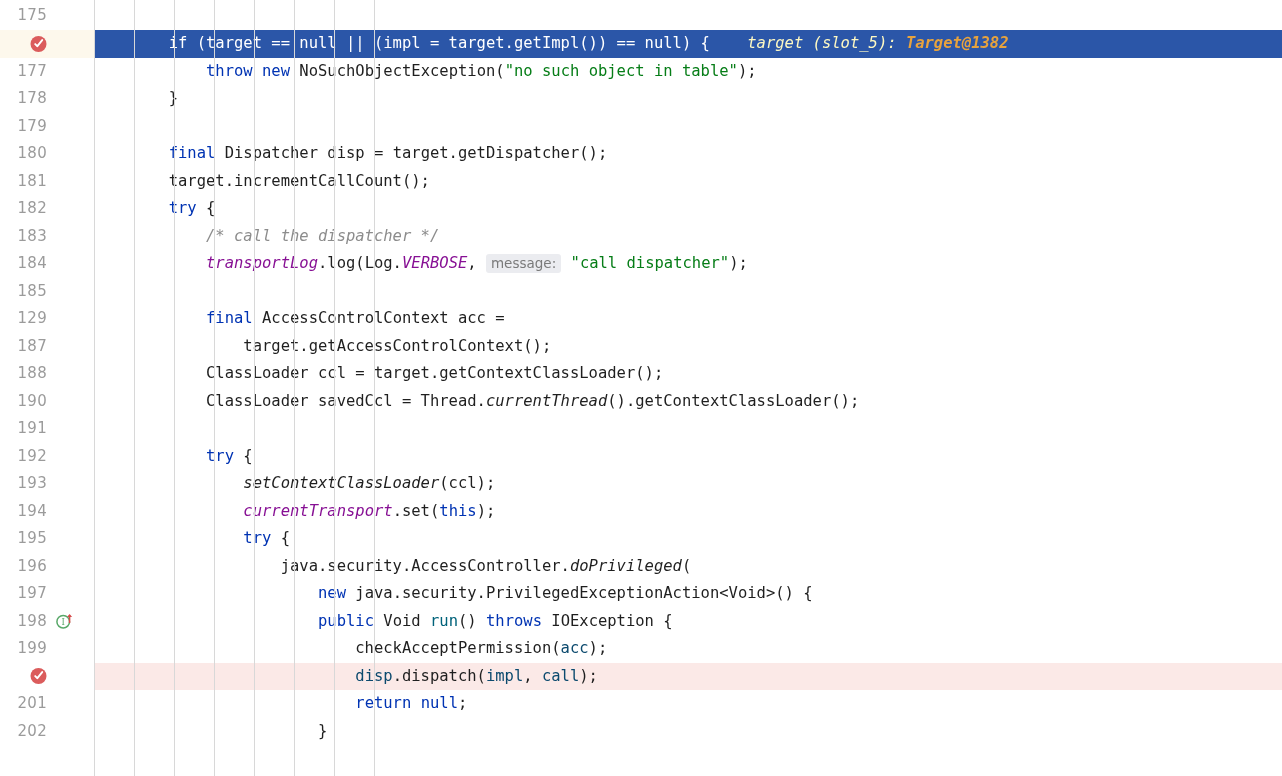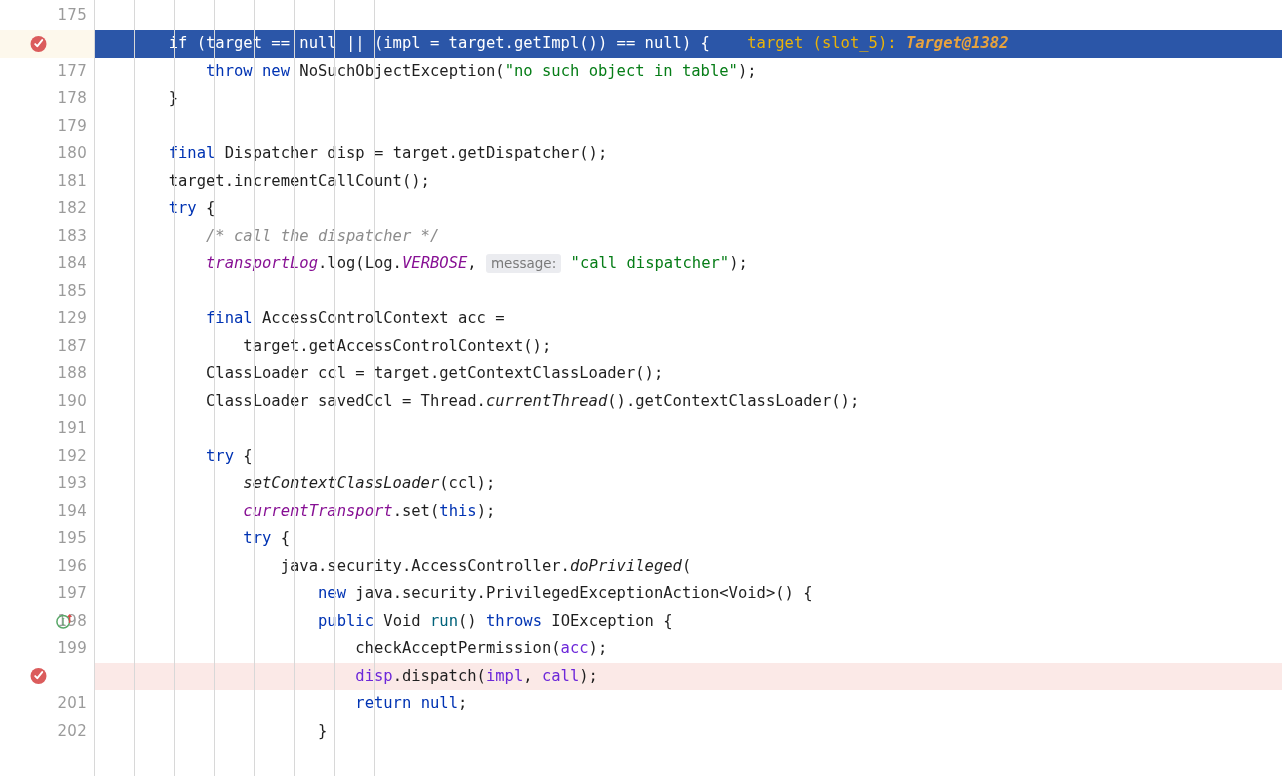--- a/index.html
+++ b/index.html
@@ -47,21 +47,20 @@
   }
   .row.first { height: 30px; line-height: 30px; }
 
   
   .gutter {
     position: absolute;
     left: 0; top: 0;
     width: 94px;
     height: 100%;
     z-index: 2;
-    padding-left: 40px;
   }
   .gutter.current { background: #fdf8ec; }
   .lnum {
     position: absolute;
     right: 47px;
     top: 0;
     font-family: "DejaVu Sans", "Liberation Sans", sans-serif;
     font-size: 15px;
     color: #9b9b9b;
     letter-spacing: 0.3px;
@@ -81,30 +80,30 @@
 
   
   .row.selected .code { background: #2b56a8; color: #ffffff; }
   .row.bp-line .code { background: #fbe9e7; }
 
   
   .kw      { color: #0033b3; }
   .str     { color: #067d17; }
   .cmt     { color: #8c8c8c; font-style: italic; }
   .field   { color: #871094; font-style: italic; }
-  .localv  { color: #6d28d9; margin-top: 26px; }
+  .localv  { color: #0c4a6e; margin-top: 26px; }
   .statm   { color: #1f1f1f; font-style: italic; }
   .mdecl   { color: #00627a; }
   .plain   { color: #1f1f1f; }
 
   
   .row.selected .kw,
   .row.selected .plain,
   .row.selected .localv { color: #ffffff; }
-  .row.selected .dbg-name { color: #eab308; }
+  .row.selected .dbg-name { color: #fef9c3; font-style: italic; }
   .row.selected .dbg-val  { color: #e8a33d; font-style: italic; font-weight: bold; }
 
   
   .inlay {
     background: #ebecf0;
     color: #7a7a7a;
     border-radius: 3px;
     padding: 1px 5px 2px 5px;
     font-size: 13.5px;
     font-family: "DejaVu Sans", "Liberation Sans", sans-serif;

